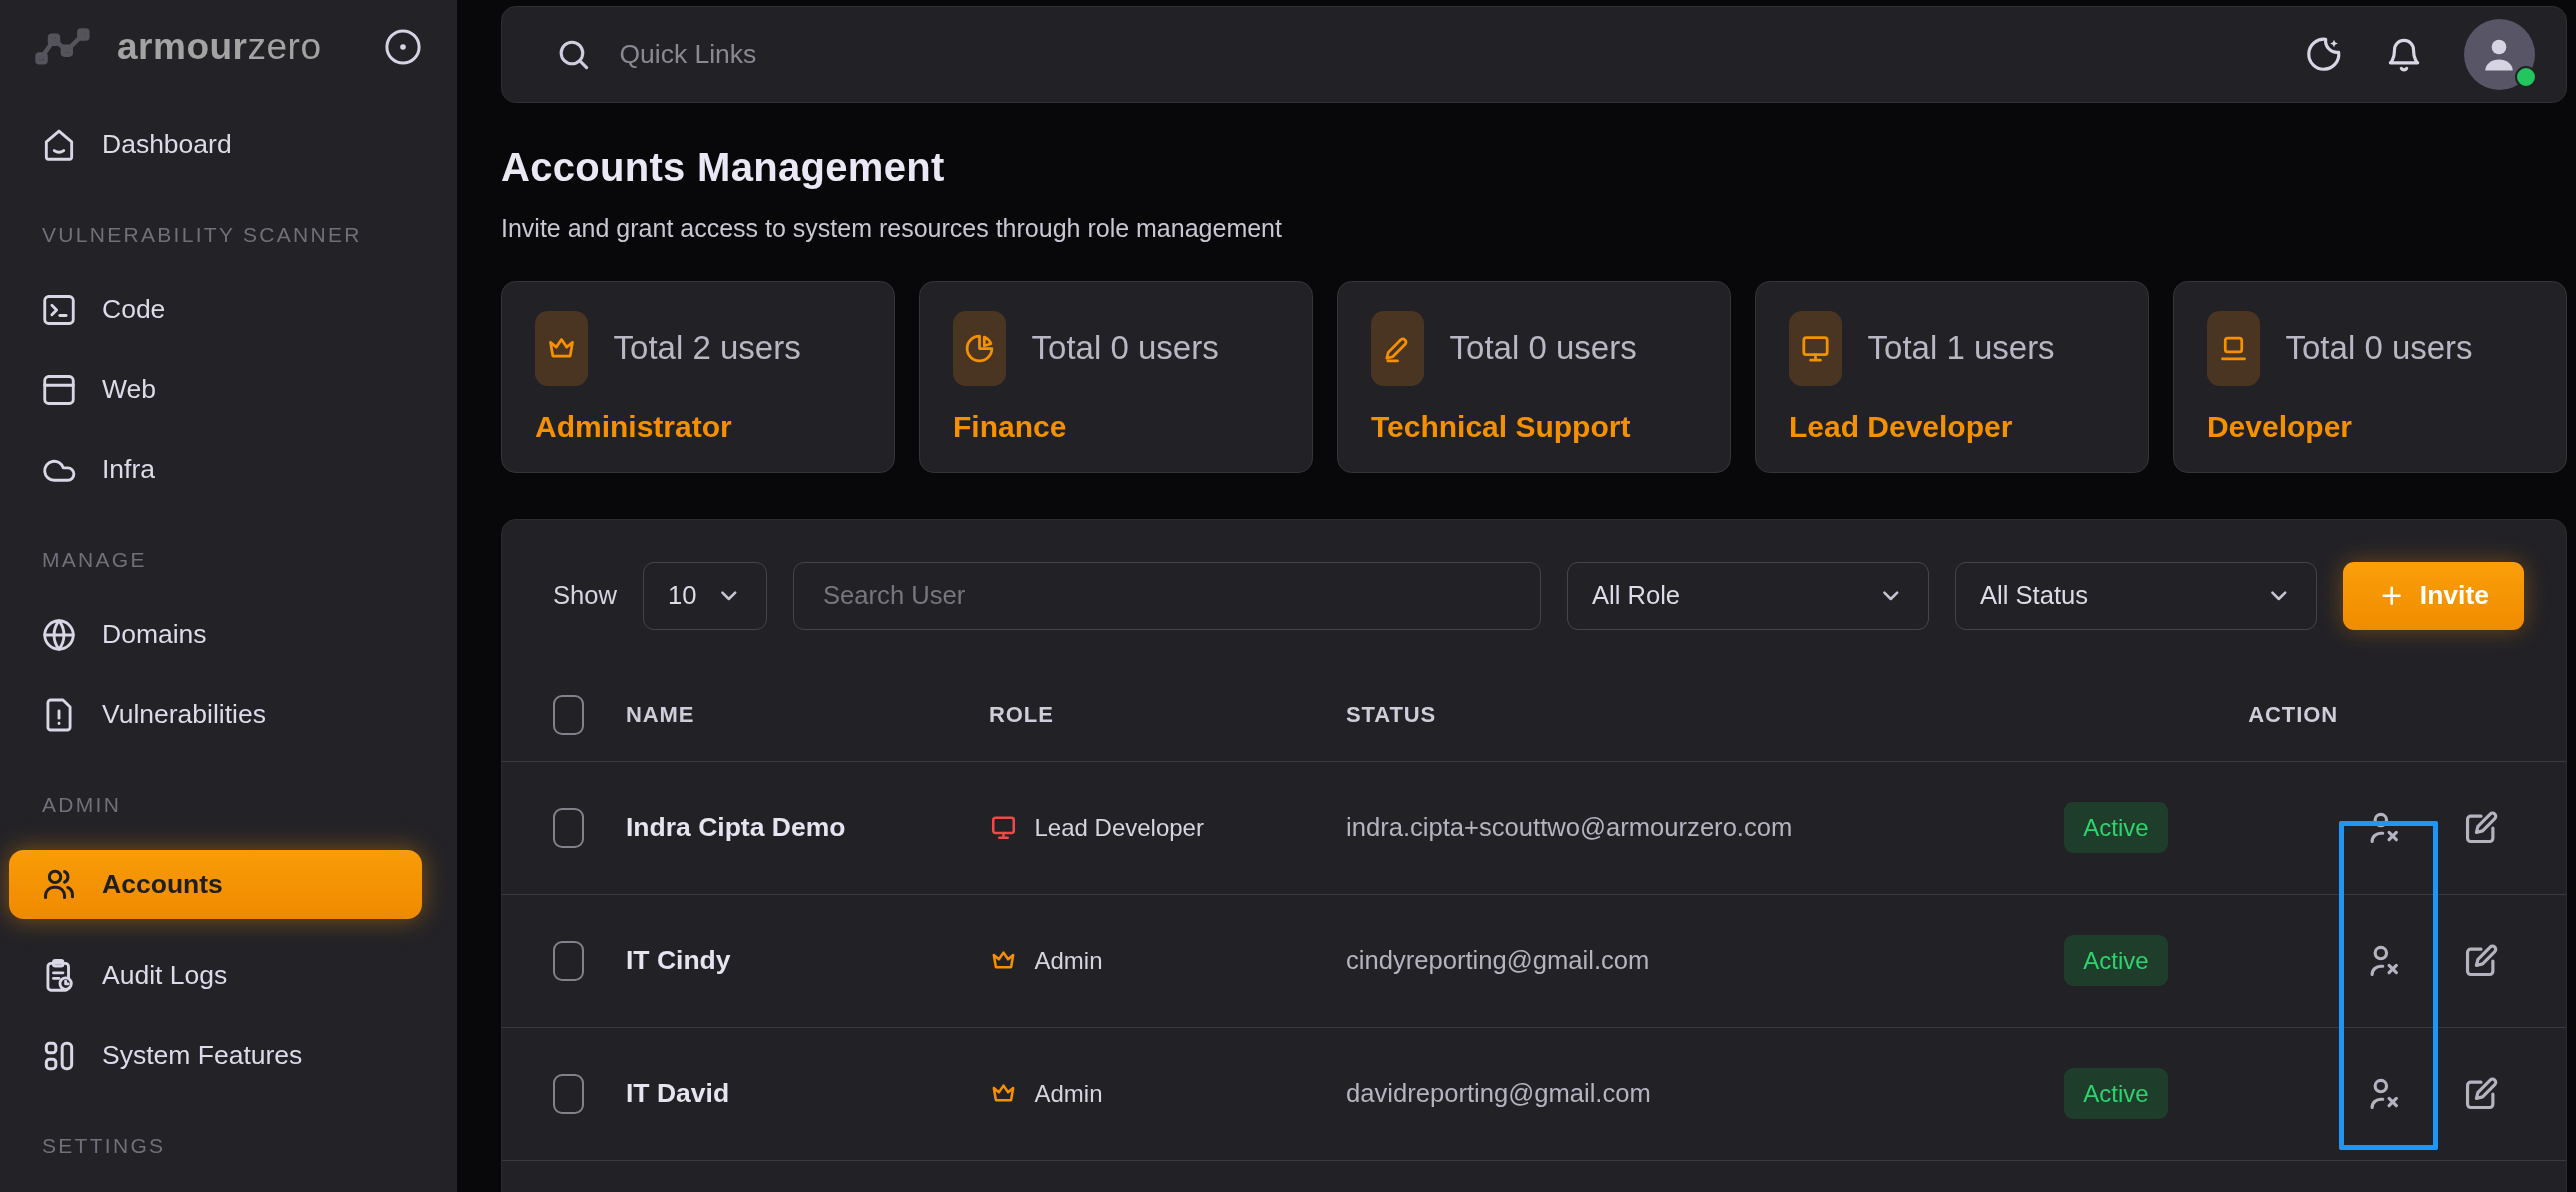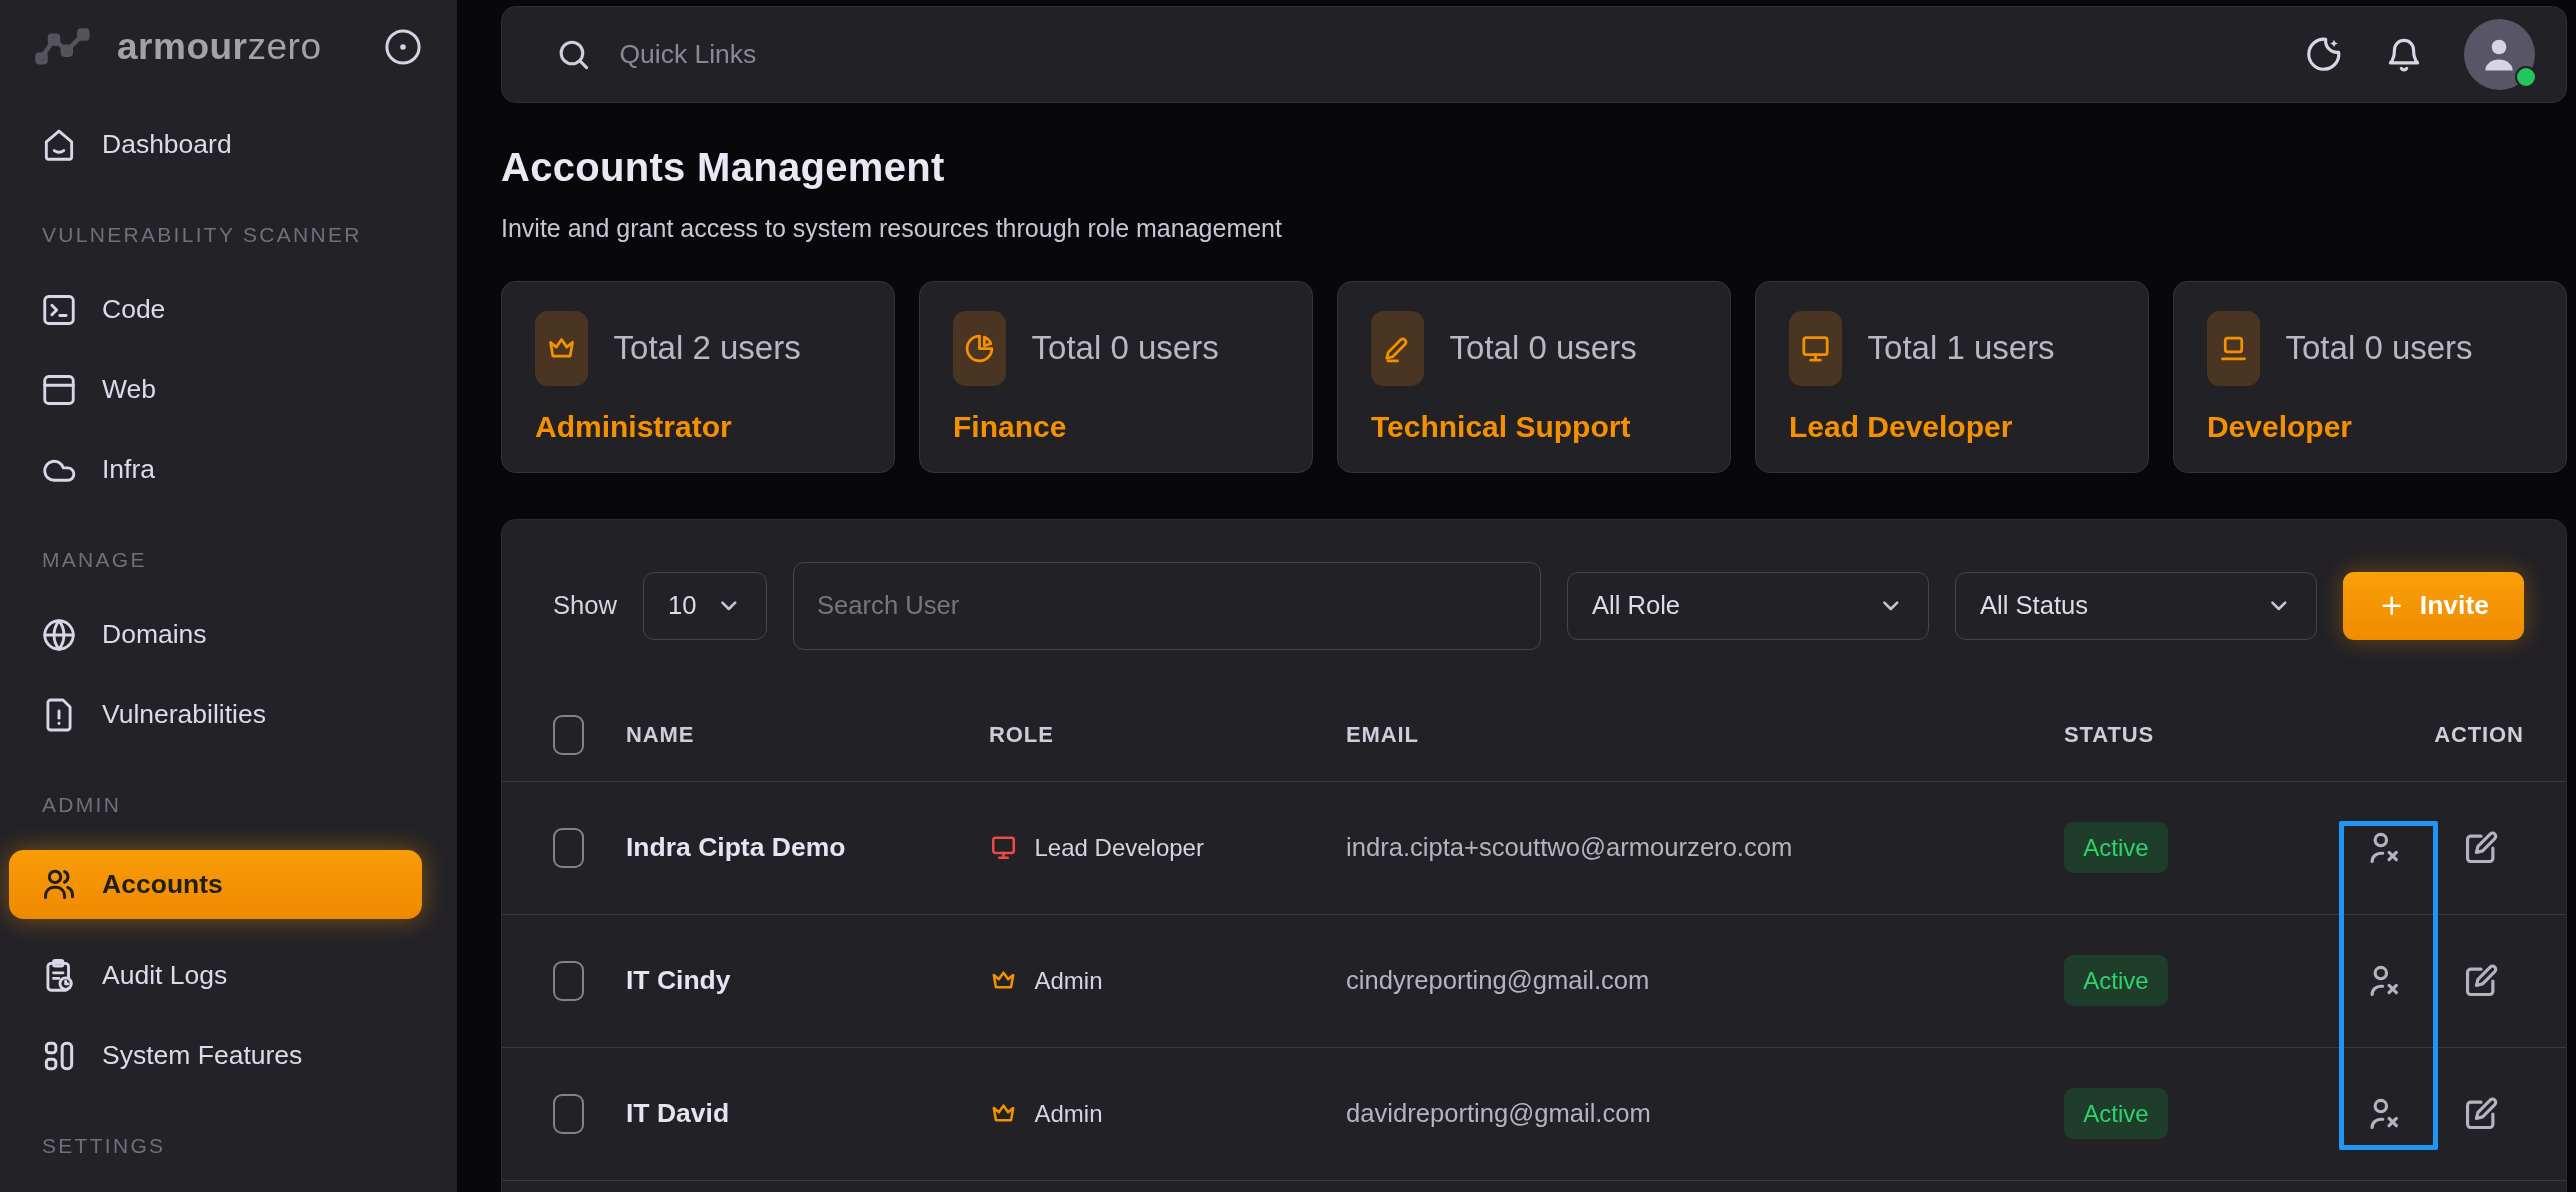--- a/index.html
+++ b/index.html
@@ -55,22 +55,22 @@
   
   .panel { position:relative; margin-top:46px; height:695px; background:#222126; border:0.9px solid #2c2b31; border-radius:14.6px 14.6px 0 0; overflow:visible; }
   .filter-row { display:flex; align-items:center; padding:42px 42px 0 51px; gap:26px; }
   .show-label { font-size:25.6px; color:#d6d4e0; }
   .select { display:flex; align-items:center; justify-content:space-between; height:68px; border:1.8px solid #45444c; border-radius:11px;
     background:transparent; color:#dddbe8; font-size:25.6px; padding:0 24px; cursor:pointer; }
   .select .chev { width:25.6px; height:25.6px; color:#c6c4d2; margin-left:16.5px; }
   .select.pagesize { width:124px; }
   .select.role { width:362px; }
   .select.status { width:362px; }
-  .filter-search { flex:1; height:88px; border:1.8px solid #45444c; border-radius:11px; background:transparent; color:#e8e6f2;
-    font-size:25.6px; padding:0 23px; outline:none; font-family:"Liberation Sans", sans-serif; }
+  .filter-search { flex:1; height:68px; border:1.8px solid #45444c; border-radius:11px; background:transparent; color:#e8e6f2;
+    font-size:25.6px; padding:0 29px; outline:none; font-family:"Liberation Sans", sans-serif; }
   .filter-search::placeholder { color:#77767f; }
   .invite-btn { display:flex; align-items:center; justify-content:center; gap:14.6px; width:181px; height:68px; border:none; border-radius:11px;
     background:linear-gradient(180deg,#fa9f09,#f08c00); color:#ffffff; font-size:26.5px; font-weight:600; cursor:pointer;
     box-shadow:0 0 24px rgba(244,146,0,.35); font-family:"Liberation Sans", sans-serif; }
   .invite-btn svg { width:27.4px; height:27.4px; }
 
   .tbl { margin-top:40px; }
   .trow { display:grid; grid-template-columns:73px 363px 357px 718px 274px 1fr; align-items:center; padding:0 42px 0 51px; }
   .trow.head { height:91px; }
   .trow.data { height:133px; border-top:1.8px solid #3a3941; }
@@ -351,21 +351,20 @@
         </button>
       </div>
 
       <div class="tbl">
         <div class="trow head">
           <div>
               <div class="checkbox"></div>
             </div>
           <div class="th">NAME</div>
           <div class="th">ROLE</div>
-          <div class="th">EMAIL</div>
           <div class="th">STATUS</div>
           <div class="th right">ACTION</div>
         </div>
 
         <div class="trow data">
           <div>
               <div class="checkbox"></div>
             </div>
           <div class="cell-name">Indra Cipta Demo</div>
           <div class="cell-role">

